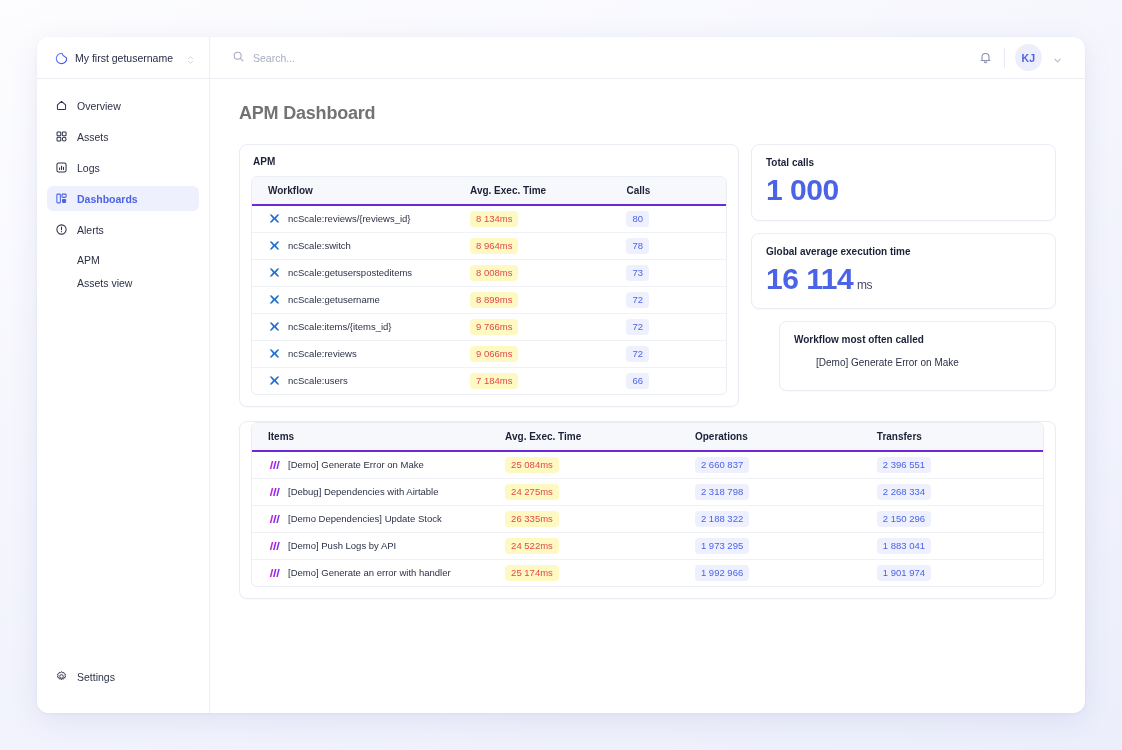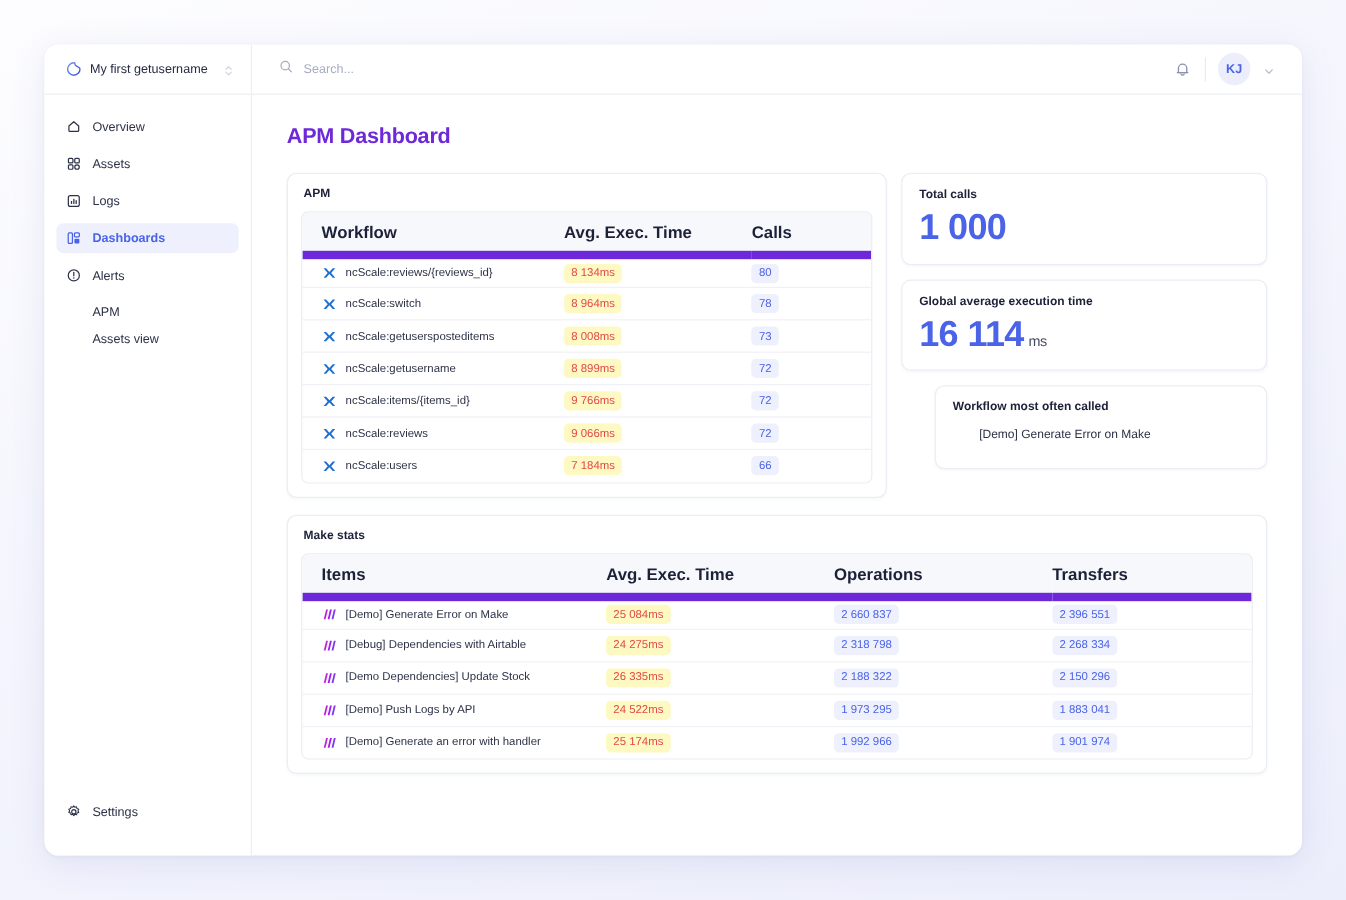--- a/index.html
+++ b/index.html
@@ -127,21 +127,21 @@
   .caret { width: 11px; height: 11px; cursor: pointer; opacity:.6;}
 
   .content {
     flex: 1;
     padding: 24px 29px 0 29px;
     overflow: hidden;
   }
   .page-title {
     font-size: 18px;
     font-weight: bold;
-    color: #6d28d9;
+    color: #737373;
     letter-spacing: -0.2px;
     margin-bottom: 20px;
   }
 
   .row-top { display: flex; gap: 12px; align-items: flex-start; }
 
   .card {
     background: #fff;
     border: 1px solid #ebedf4;
     border-radius: 8px;
@@ -157,26 +157,26 @@
   
   table { border-collapse: collapse; width: 100%; }
   .tbl-wrap {
     margin: 0 11px 11px 11px;
     border: 1px solid #ebedf4;
     border-radius: 6px;
     overflow: hidden;
   }
   th {
     background: #f7f8fc;
-    font-size: 14px;
+    font-size: 10px;
     font-weight: bold;
     color: #1c2138;
     text-align: left;
     padding: 8px 0 8px 0;
-    border-bottom: 7px solid #6d28d9;
+    border-bottom: 2px solid #6d28d9;
   }
   td {
     font-size: 9.5px;
     color: #2c3147;
     padding: 0;
     height: 27px;
     border-bottom: 1px solid #f0f1f7;
     vertical-align: middle;
   }
   tr:last-child td { border-bottom: none; }
@@ -480,21 +480,20 @@
 
           <div class="card stat-card sc3">
             <div class="stat-label">Workflow most often called</div>
             <div class="stat-sub">[Demo] Generate Error on Make</div>
           </div>
 
         </div>
       </div>
 
       <div class="card" style="margin-top:14px;">
-        <div class="card-title">Make stats</div>
         <div class="tbl-wrap">
           <table>
             <thead>
               <tr>
                 <th style="padding-left:16px; width:32%;">Items</th>
                 <th style="width:24%;">Avg. Exec. Time</th>
                 <th style="width:23%;">Operations</th>
                 <th>Transfers</th>
               </tr>
             </thead>

